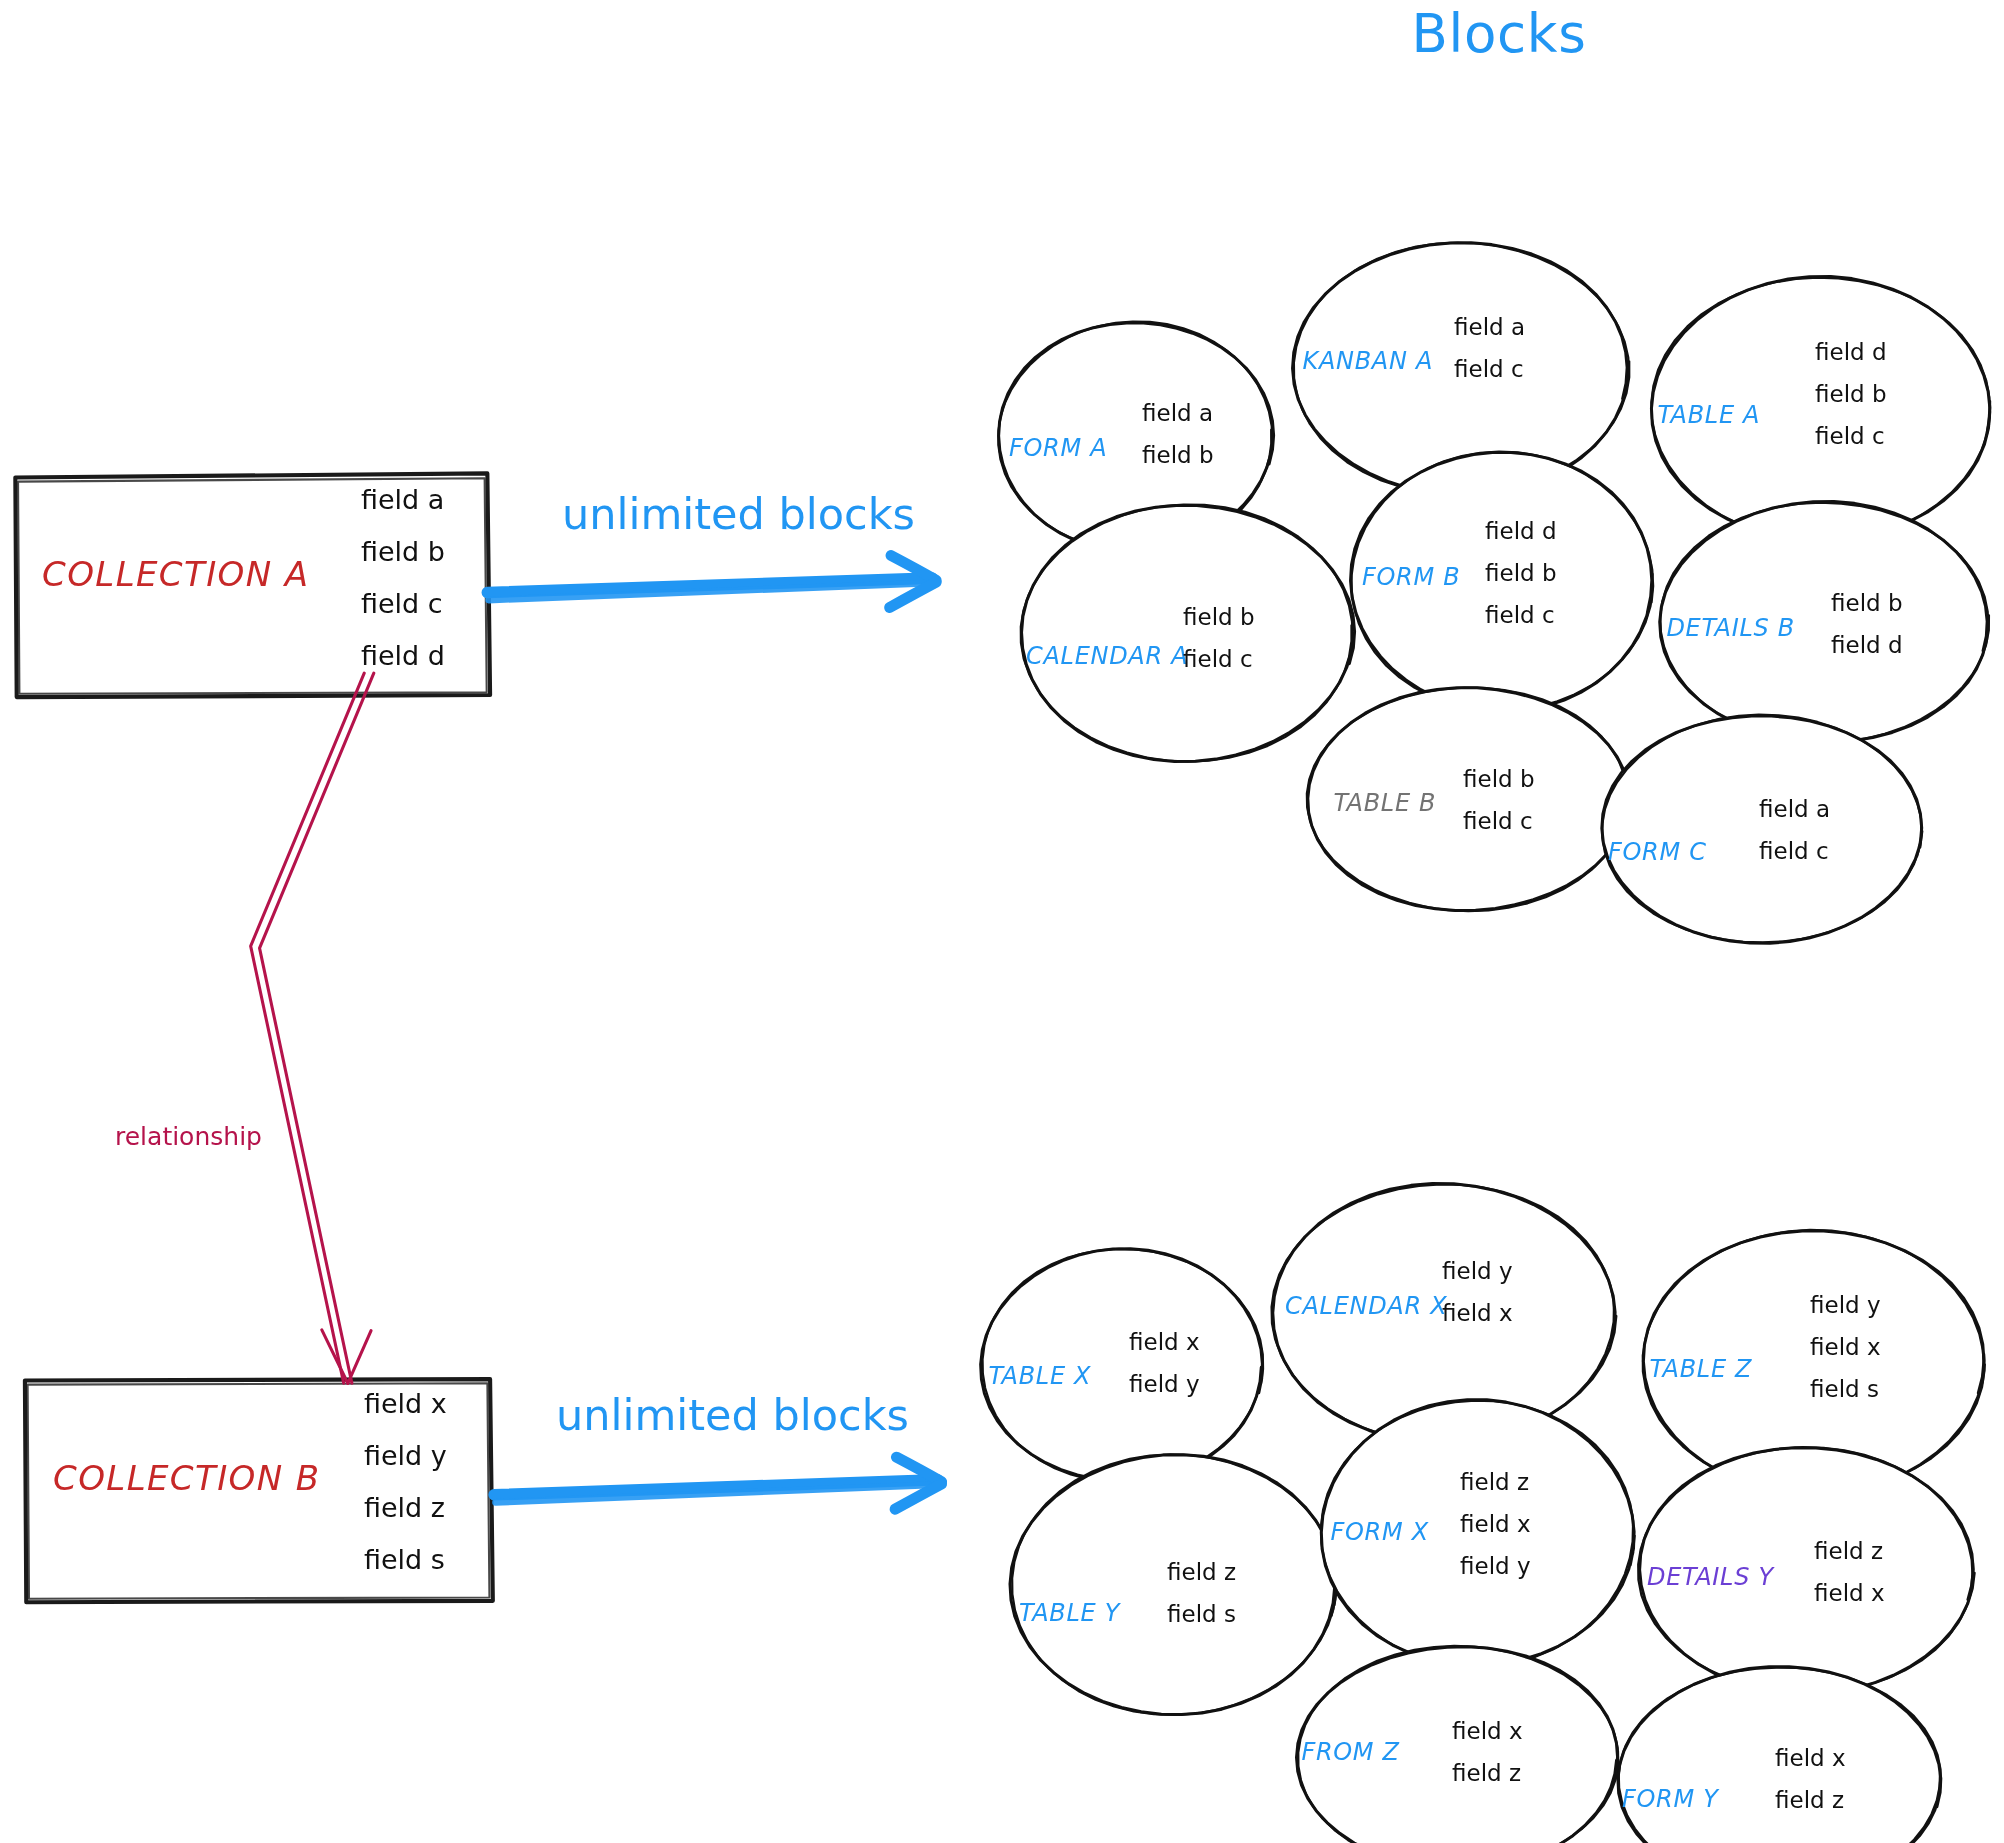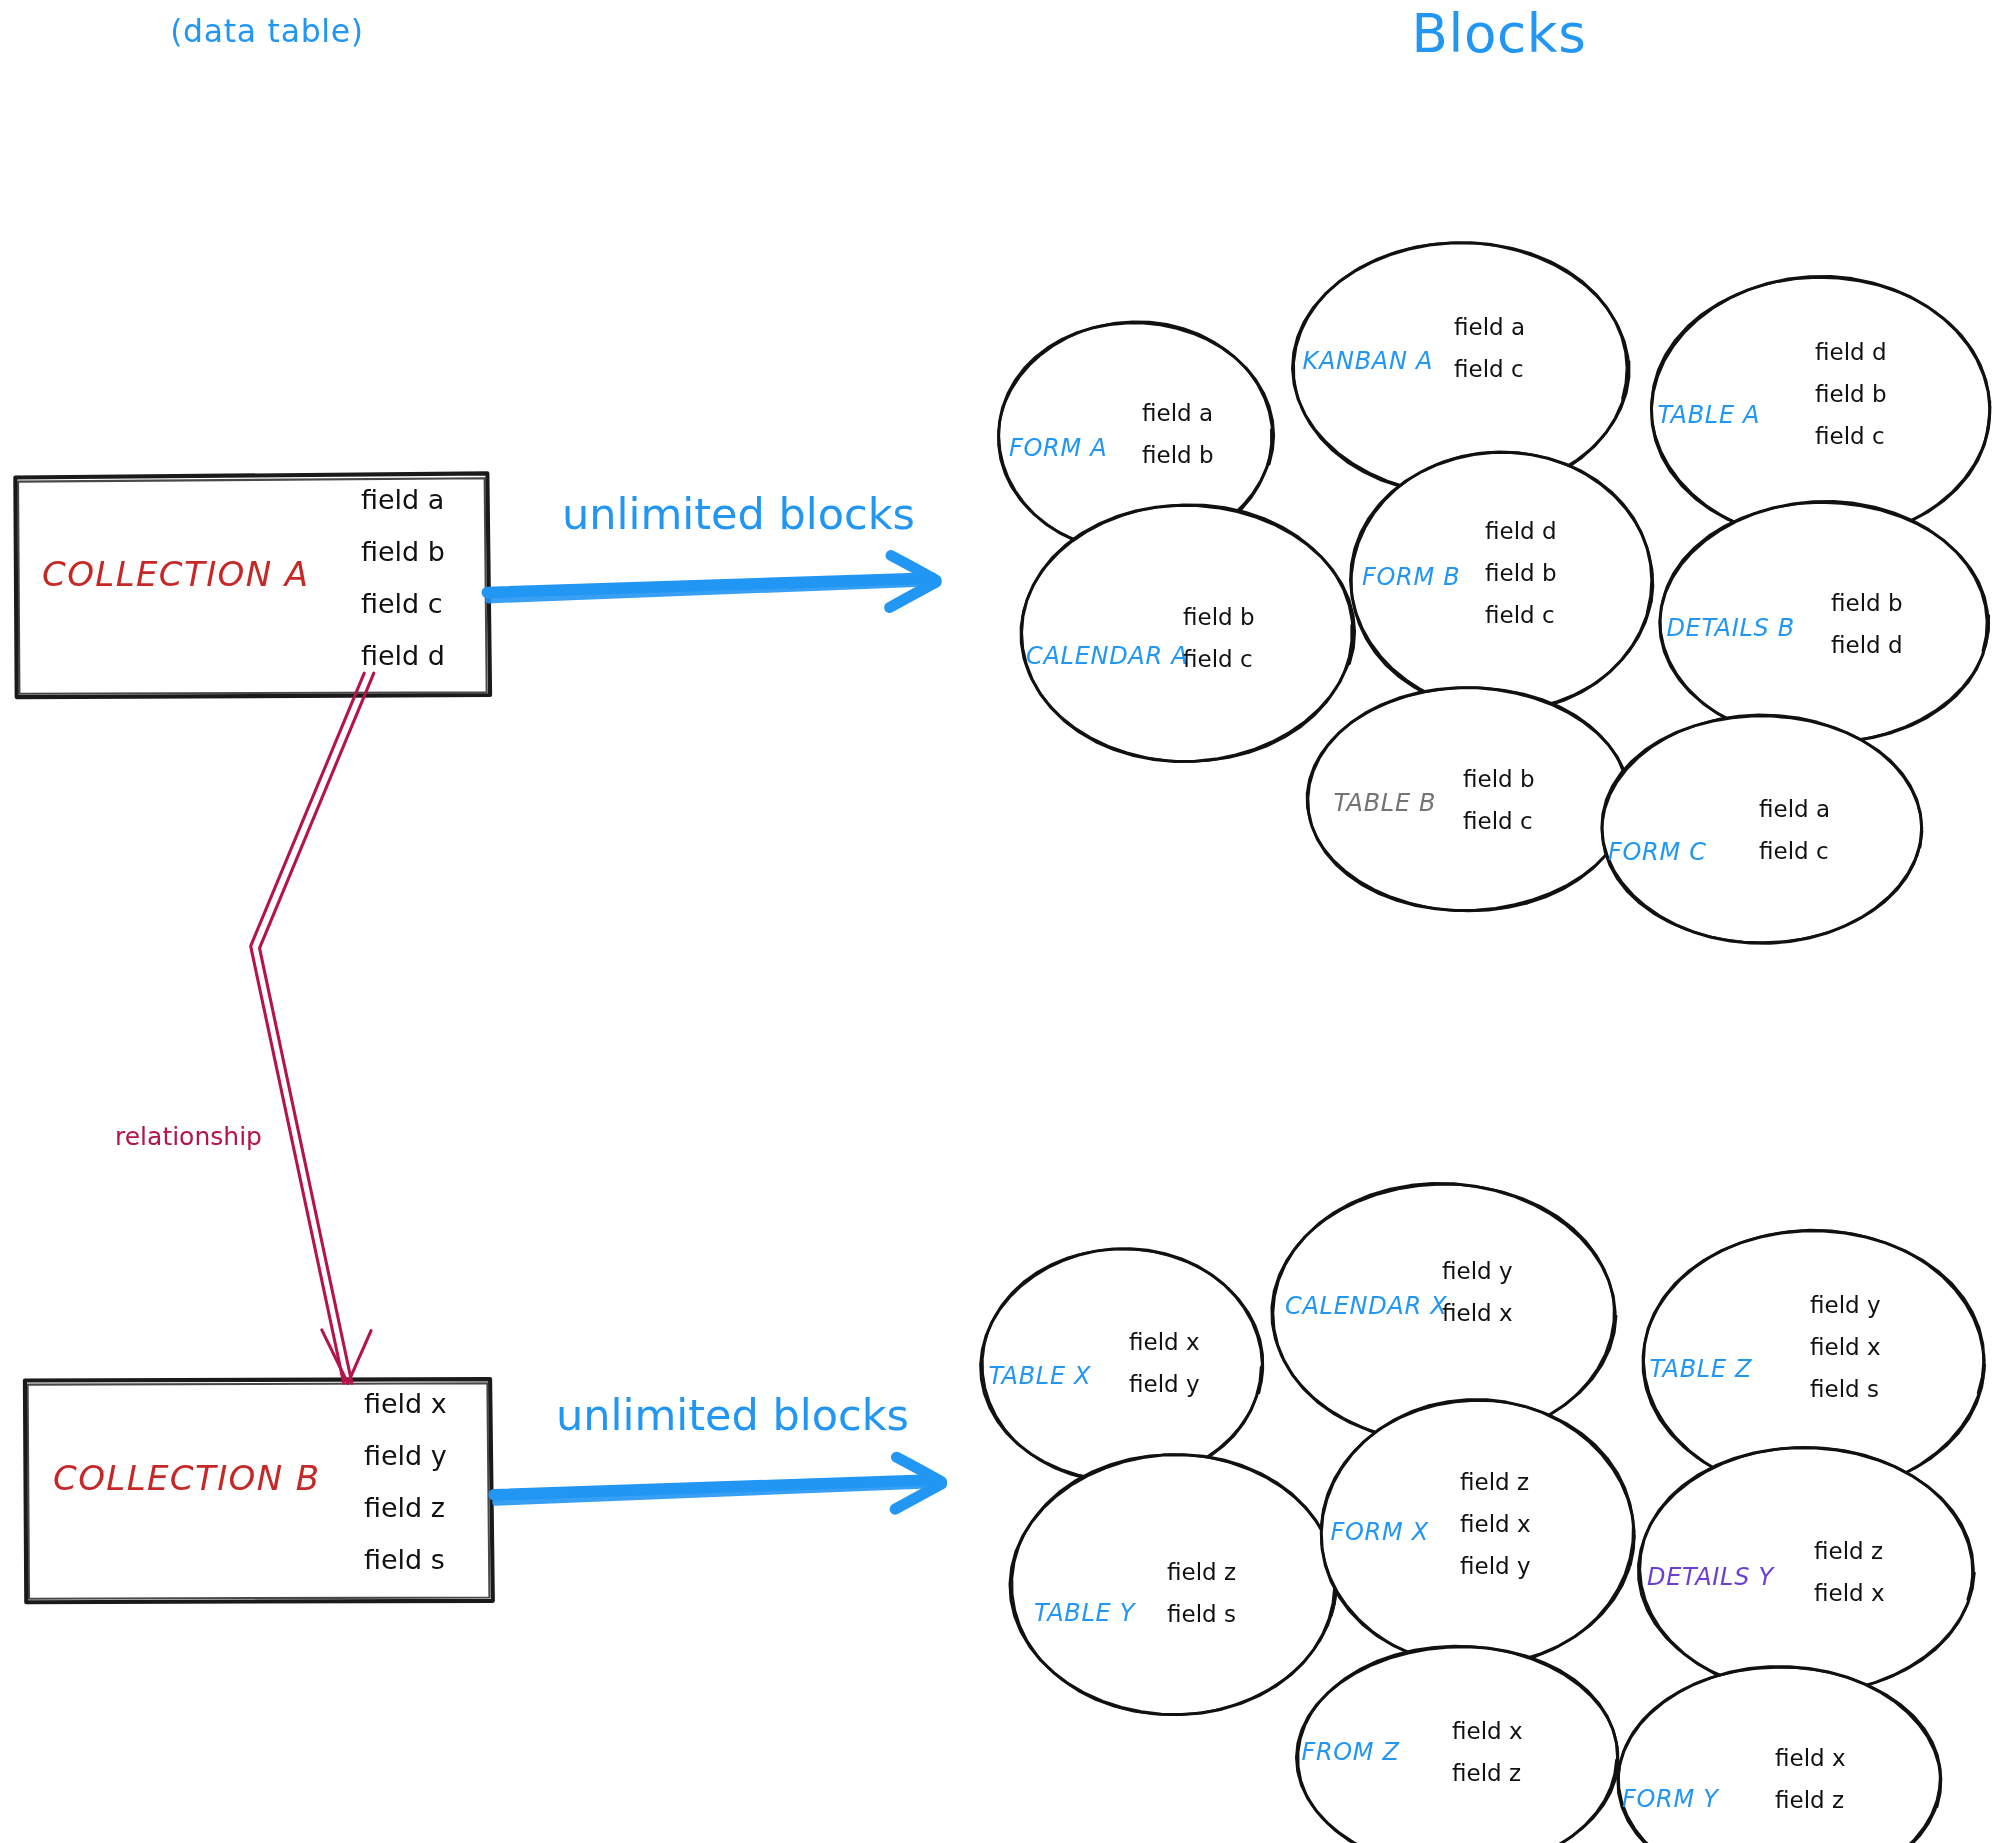--- a/index.html
+++ b/index.html
@@ -72,21 +72,20 @@
     <path d="M 532 984 L 366 1383 L 502 2022"></path>
     <path d="M 546 984 L 379 1386 L 514 2022"></path>
 
     <path d="M 508 2022 L 470 1944"></path>
     <path d="M 508 2022 L 542 1945"></path>
   </g>
 
 </svg>
 
 <div class="hdr hand" style="left:41px;top:5.5px;width:452px;">
-  <span class="sub">(data table)</span>
 </div>
 
 <div class="hdr hand" style="left:1273px;top:5.5px;width:452px;">
   <span>Blocks</span>
 </div>
 
 <div class="coll-name hand" style="left:42px;top:554px;">COLLECTION A</div>
 <div class="coll-fields hand" style="left:361px;top:486px;">
   <div>field a</div>
   <div>field b</div>
@@ -231,21 +230,21 @@
         <div>field y</div>
         <div>field x</div>
         <div>field s</div>
       </div>
     </div>
     <div class="node" style="left: 1001px; top: 1445px; width: 345px; height: 279px;">
       <svg width="345" height="279" viewBox="0 0 504 408">
         <path d="M 487.7 207.8 L 485.4 231.2 L 479.6 254.3 L 470.4 276.7 L 457.8 298.1 L 442.0 318.2 L 423.0 336.5 L 401.2 352.7 L 377.0 366.6 L 350.6 377.9 L 322.7 386.3 L 293.6 391.8 L 263.9 394.2 L 234.2 393.7 L 204.7 390.2 L 176.0 383.9 L 148.6 374.9 L 122.6 363.3 L 98.6 349.3 L 76.9 333.0 L 57.8 314.8 L 41.8 294.7 L 29.0 273.1 L 19.8 250.4 L 14.4 226.9 L 12.9 203.1 L 15.3 179.3 L 21.5 156.0 L 31.4 133.6 L 44.6 112.5 L 61.0 92.8 L 80.2 74.9 L 101.9 58.9 L 125.7 45.2 L 151.5 33.7 L 178.7 24.7 L 207.2 18.4 L 236.5 14.8 L 266.3 14.2 L 295.9 16.6 L 325.0 22.0 L 353.0 30.4 L 379.5 41.7 L 403.8 55.7 L 425.6 72.1 L 444.6 90.6 L 460.4 110.8 L 472.9 132.5 L 481.9 155.1 L 487.5 178.4 L 489.4 202.1 L 487.9 225.7 L 482.7 249.1 " fill="#ffffff" stroke="#111111" stroke-width="4.4" stroke-linecap="round" stroke-linejoin="round"></path>
         <path d="M 489.8 192.6 L 489.7 216.4 L 485.9 239.9 L 478.3 262.9 L 467.1 284.9 L 452.6 305.6 L 435.0 324.7 L 414.7 341.9 L 391.9 357.0 L 366.9 369.9 L 340.2 380.2 L 312.1 387.9 L 282.9 392.8 L 253.2 394.7 L 223.3 393.7 L 193.9 389.6 L 165.3 382.4 L 138.1 372.4 L 112.8 359.6 L 89.8 344.3 L 69.6 326.8 L 52.3 307.4 L 38.2 286.5 L 27.5 264.4 L 20.2 241.5 L 16.4 218.2 L 16.1 194.6 L 19.3 171.1 L 26.0 148.2 L 36.1 126.0 L 49.6 104.9 L 66.4 85.3 L 86.1 67.5 L 108.5 51.9 L 133.3 38.6 L 160.0 28.1 L 188.3 20.3 L 217.5 15.5 L 247.2 13.7 L 276.9 14.9 L 306.2 19.0 L 334.7 26.0 L 361.8 35.6 L 387.3 47.8 L 410.8 62.4 L 431.9 79.2 L 450.2 98.0 L 465.4 118.4 L 477.3 140.3 L 485.6 163.2 L 490.1 186.8 L 490.8 210.6 L 487.5 234.3 " fill="none" stroke="#111111" stroke-width="3.2" stroke-linecap="round" stroke-linejoin="round"></path>
       </svg>
-      <div class="nlabel hand" style="color: rgb(33, 150, 243); left: 33px; top: 154px; font-style: italic;">TABLE Y</div>
+      <div class="nlabel hand" style="color: rgb(33, 150, 243); left: 18px; top: 154px; font-style: italic;">TABLE Y</div>
       <div class="nfields hand" style="left: 166px; top: 116px;">
         <div>field z</div>
         <div>field s</div>
       </div>
     </div>
     <div class="node" style="left: 1312px; top: 1390px; width: 331px; height: 286px;">
       <svg width="331" height="286" viewBox="0 0 484 418">
         <path d="M 471.4 212.9 L 469.2 237.4 L 463.3 261.4 L 453.8 284.5 L 440.8 306.4 L 424.6 326.6 L 405.6 344.8 L 384.1 360.7 L 360.5 374.3 L 335.3 385.3 L 308.8 393.6 L 281.3 399.1 L 253.3 401.9 L 225.1 401.9 L 197.0 398.9 L 169.5 393.1 L 142.9 384.4 L 117.7 372.9 L 94.4 358.7 L 73.4 342.0 L 55.1 323.1 L 39.9 302.3 L 28.0 280.0 L 19.6 256.6 L 14.8 232.5 L 13.6 208.0 L 15.8 183.7 L 21.6 159.8 L 30.6 136.8 L 42.8 114.8 L 58.0 94.2 L 76.0 75.4 L 96.6 58.5 L 119.6 44.0 L 144.5 32.1 L 171.1 23.0 L 198.8 17.0 L 227.1 14.0 L 255.7 14.2 L 283.9 17.6 L 311.3 23.9 L 337.5 33.1 L 362.2 45.0 L 385.0 59.3 L 405.7 75.7 L 423.9 94.2 L 439.5 114.4 L 452.3 136.0 L 461.9 158.9 L 468.2 182.7 L 471.0 207.0 L 470.1 231.5 L 465.4 255.7 " fill="#ffffff" stroke="#111111" stroke-width="4.4" stroke-linecap="round" stroke-linejoin="round"></path>
         <path d="M 469.4 197.3 L 468.8 221.6 L 464.7 245.7 L 457.4 269.1 L 446.8 291.5 L 433.2 312.8 L 416.7 332.5 L 397.5 350.3 L 375.9 366.0 L 352.2 379.4 L 326.6 390.1 L 299.6 397.9 L 271.6 402.8 L 243.1 404.5 L 214.6 403.0 L 186.6 398.5 L 159.4 390.9 L 133.7 380.6 L 109.6 367.6 L 87.6 352.1 L 67.9 334.5 L 50.9 315.0 L 36.7 293.9 L 25.7 271.4 L 17.9 247.9 L 13.7 223.7 L 13.1 199.2 L 16.2 174.9 L 22.9 151.0 L 33.2 128.2 L 46.9 106.7 L 63.7 86.9 L 83.2 69.1 L 105.2 53.6 L 129.2 40.6 L 154.8 30.2 L 181.6 22.5 L 209.3 17.6 L 237.4 15.5 L 265.7 16.3 L 293.7 20.0 L 321.0 26.7 L 347.2 36.2 L 371.9 48.4 L 394.6 63.3 L 414.9 80.5 L 432.4 99.9 L 446.9 121.0 L 458.0 143.6 L 465.6 167.2 L 469.7 191.4 L 470.2 215.8 L 467.1 240.1 " fill="none" stroke="#111111" stroke-width="3.2" stroke-linecap="round" stroke-linejoin="round"></path>
       </svg>

